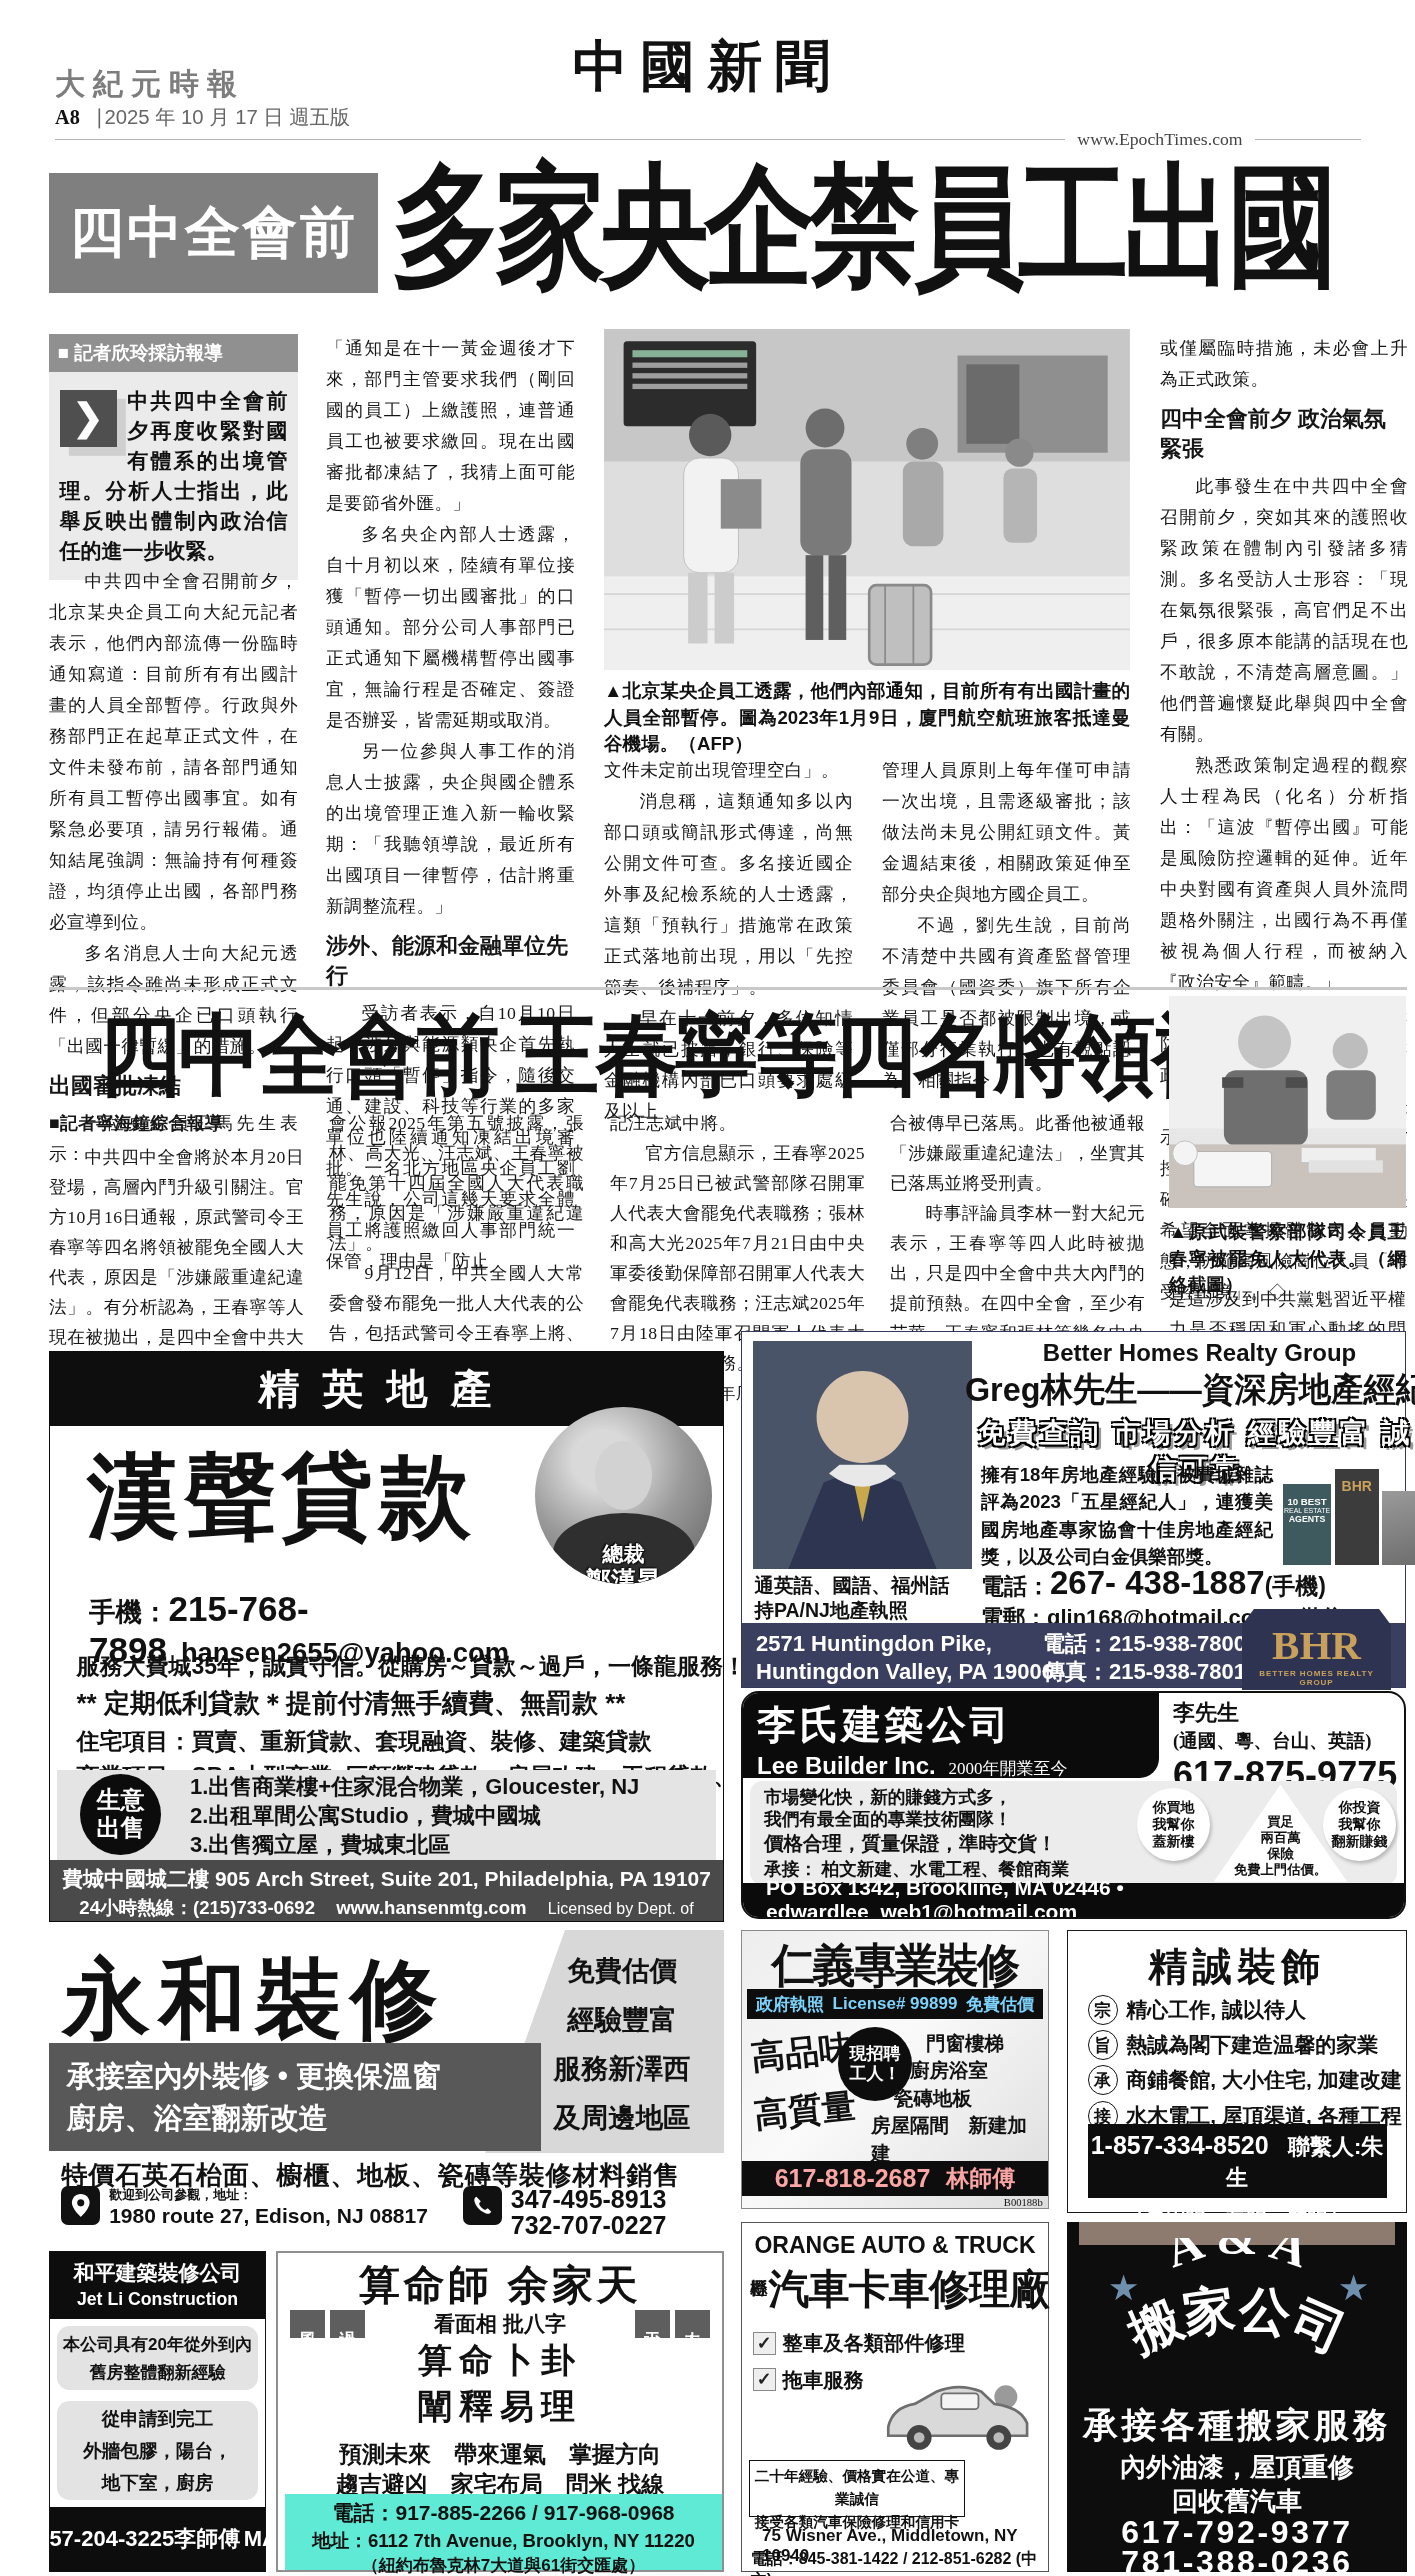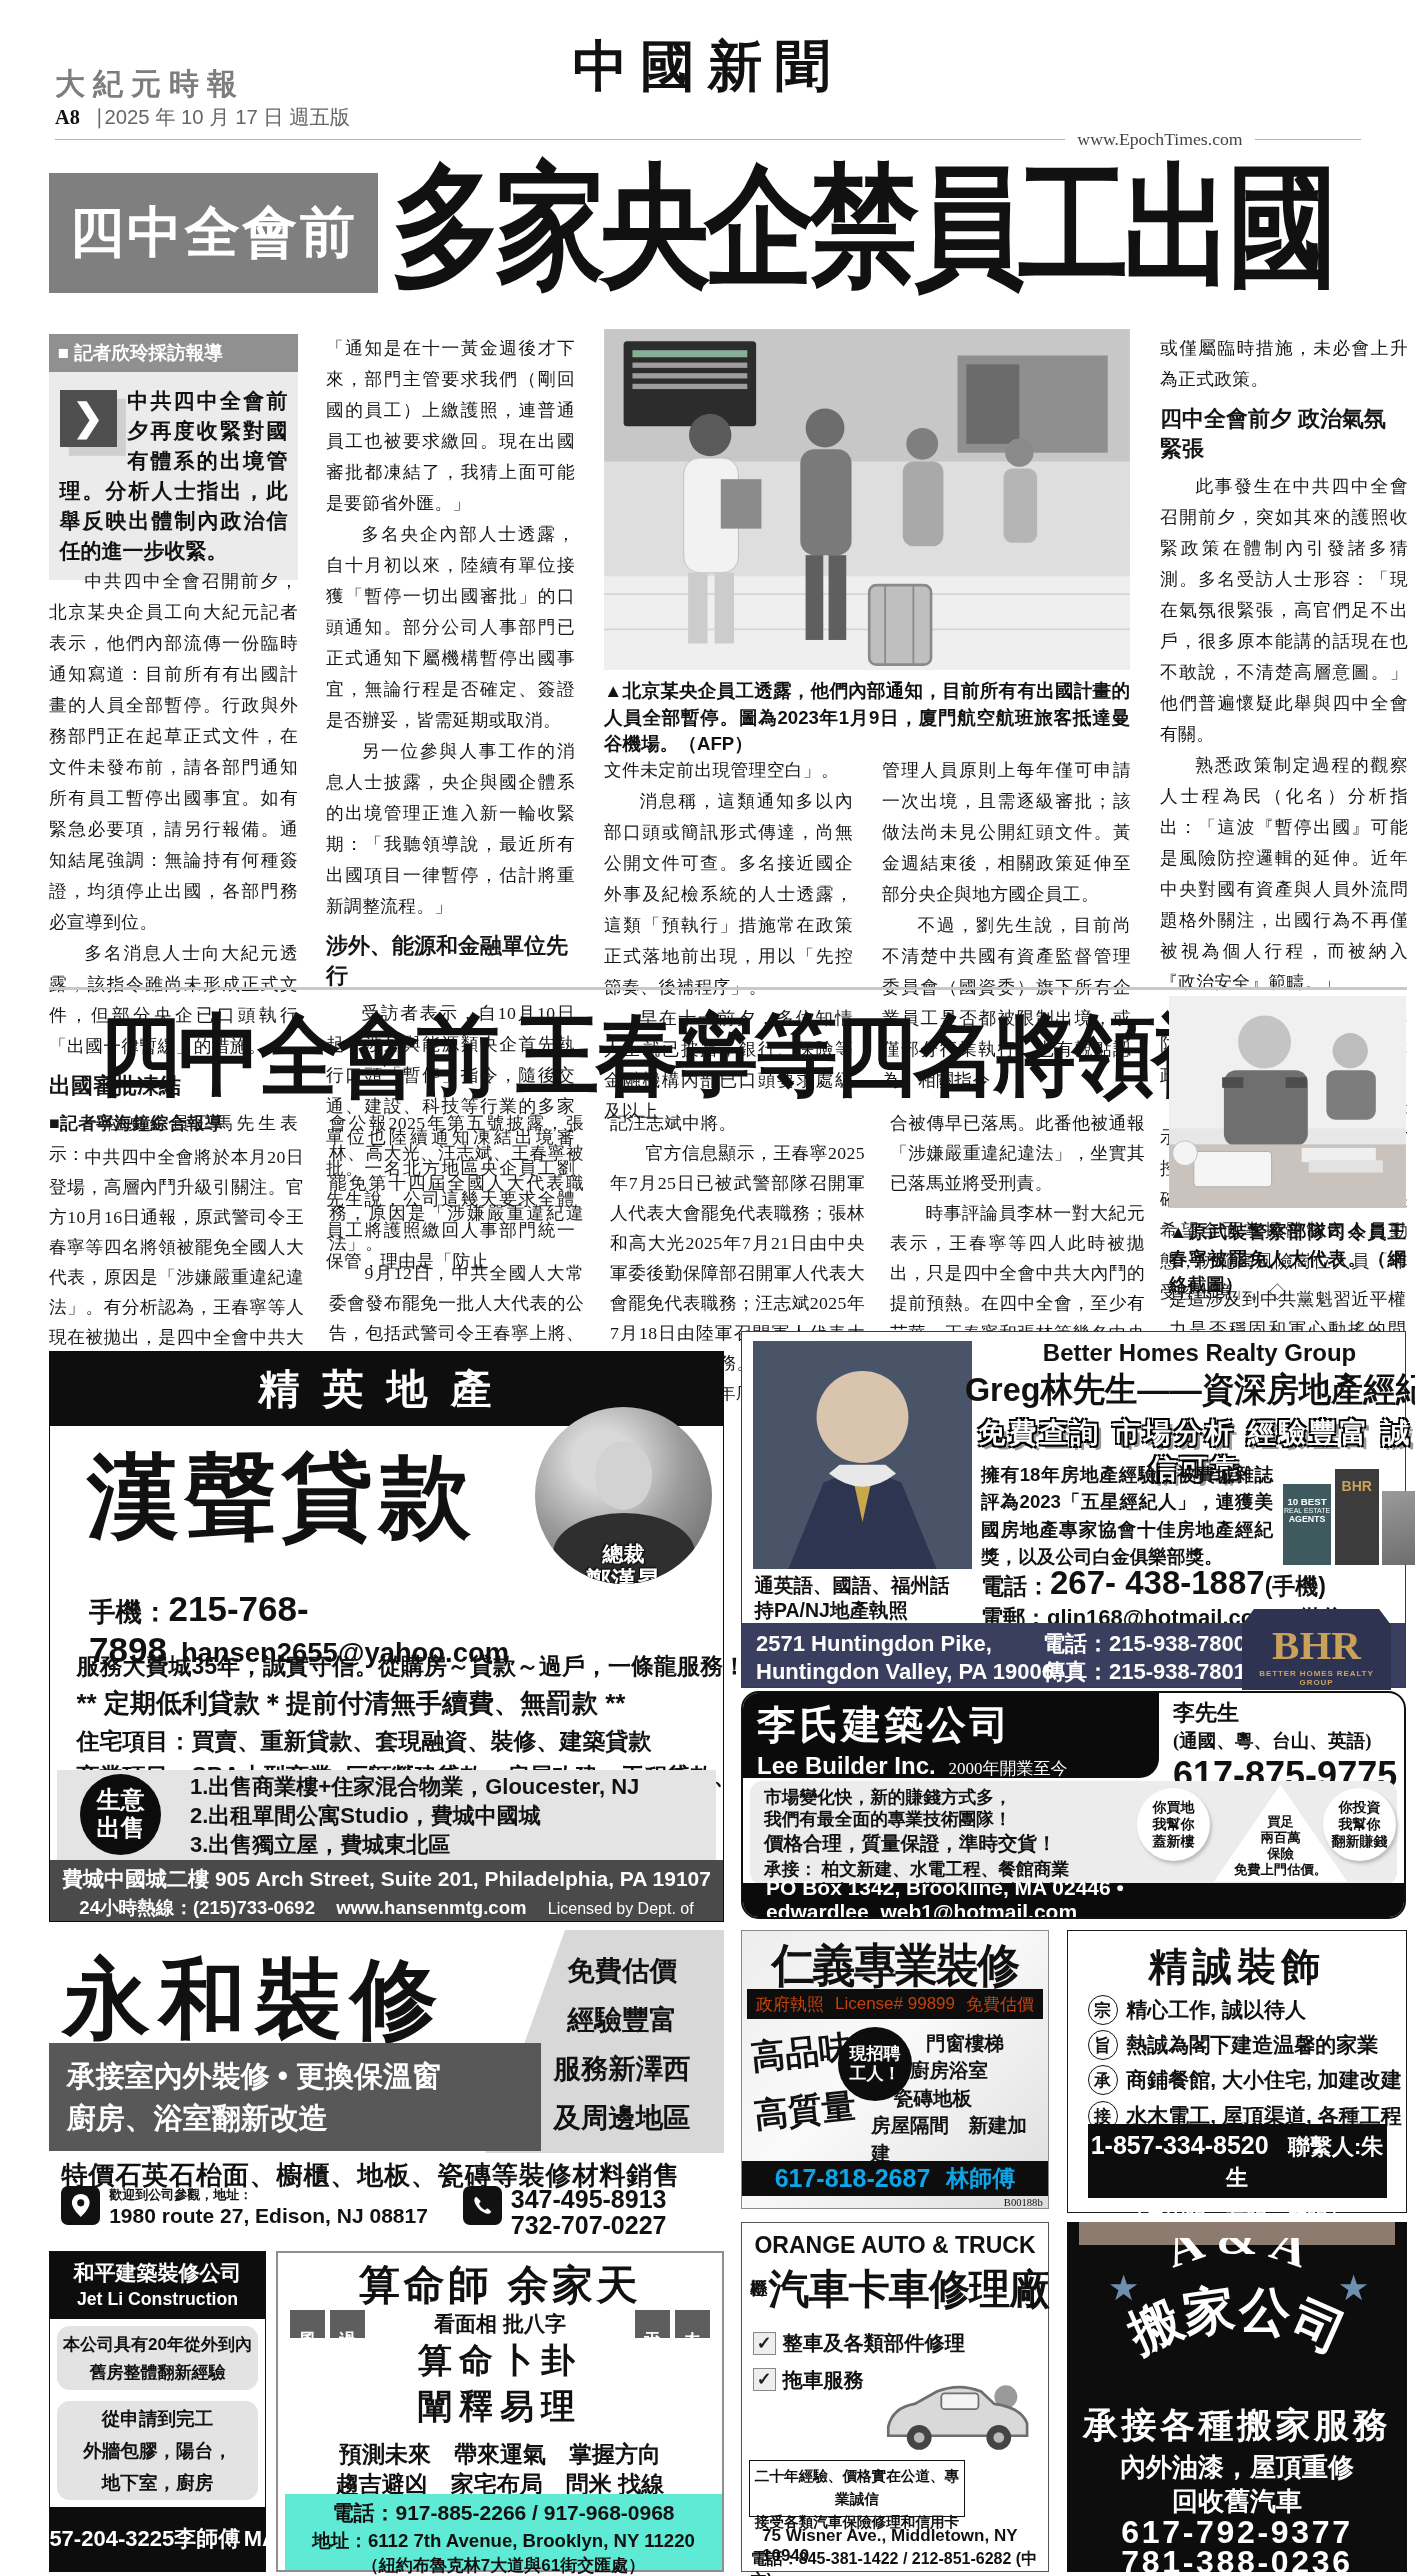--- a/index.html
+++ b/index.html
@@ -114,28 +114,28 @@
   .yh-bar{position:absolute;left:0;top:113px;width:492px;height:108px;background:#585858;color:#fff;
           font-weight:900;font-size:29px;padding:12.4px 0 0 17.7px;line-height:42px;}
   .yh-sale{position:absolute;left:12.4px;top:228px;font-size:26px;font-weight:900;letter-spacing:0.9px;}
   .yh-bottom{position:absolute;left:0;bottom:5.3px;width:100%;height:51px;}
   .icon-circle{width:39px;height:39px;border-radius:7px;background:#111;color:#fff;display:flex;
                align-items:center;justify-content:center;}
   
   .renyi{border:1.8px solid #8a8a8a;background:linear-gradient(135deg,#ededed,#fafafa 45%,#dddddd);}
   .ry-title{position:absolute;left:0;top:3.5px;width:100%;text-align:center;font-size:46px;font-weight:900;
             white-space:nowrap;transform:scaleX(0.93);transform-origin:center top;letter-spacing:-1.8px;}
-  .ry-bar{position:absolute;left:5.3px;right:5.3px;top:58px;height:30px;background:#0d0d0d;color:#c2410c;
-          display:flex;align-items:center;justify-content:space-between;padding:0 8.8px;font-size:17px;font-weight:normal;}
+  .ry-bar{position:absolute;left:5.3px;right:5.3px;top:58px;height:30px;background:#0d0d0d;color:#7dd3fc;
+          display:flex;align-items:center;justify-content:space-between;padding:0 8.8px;font-size:17px;font-weight:bold;}
   .ry-call{font-family:"Liberation Serif",serif;font-weight:900;font-size:34px;transform:rotate(-6deg);}
   .ry-hire{position:absolute;left:96px;top:96px;width:74px;height:74px;border-radius:50%;background:#0d0d0d;
            color:#fff;display:flex;flex-direction:column;align-items:center;justify-content:center;
            font-size:17px;font-weight:bold;line-height:20.3px;}
   .ry-svc{position:absolute;left:106px;top:99px;width:196px;font-size:19.5px;font-weight:900;line-height:27.4px;}
-  .ry-foot{position:absolute;left:0;right:0;bottom:12.4px;height:35px;background:#0d0d0d;color:#0ea5e9;
+  .ry-foot{position:absolute;left:0;right:0;bottom:12.4px;height:35px;background:#0d0d0d;color:#fca5a5;
            display:flex;align-items:center;justify-content:center;gap:16px;font-weight:900;}
   
   .jc{border:1.8px solid #1a1a1a;}
   .jc-title{position:absolute;left:0;top:8.8px;width:100%;text-align:center;font-size:39px;font-weight:900;letter-spacing:5.3px;}
   .jc-line{position:absolute;left:19.5px;font-size:21px;font-weight:bold;display:flex;align-items:center;gap:8.8px;}
   .jc-tag{width:30px;height:30px;border:1.8px solid #111;border-radius:50%;display:flex;align-items:center;
           justify-content:center;font-size:17px;flex:0 0 30px;}
   .jc-foot{position:absolute;left:19.5px;right:19.5px;bottom:14px;height:74px;background:#0d0d0d;color:#fff;
            text-align:center;font-weight:900;}
   

